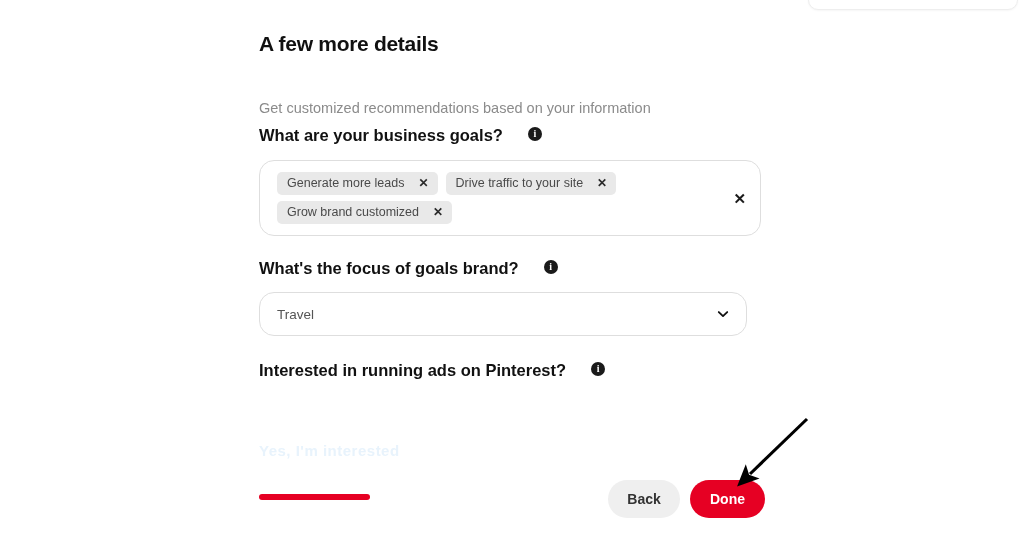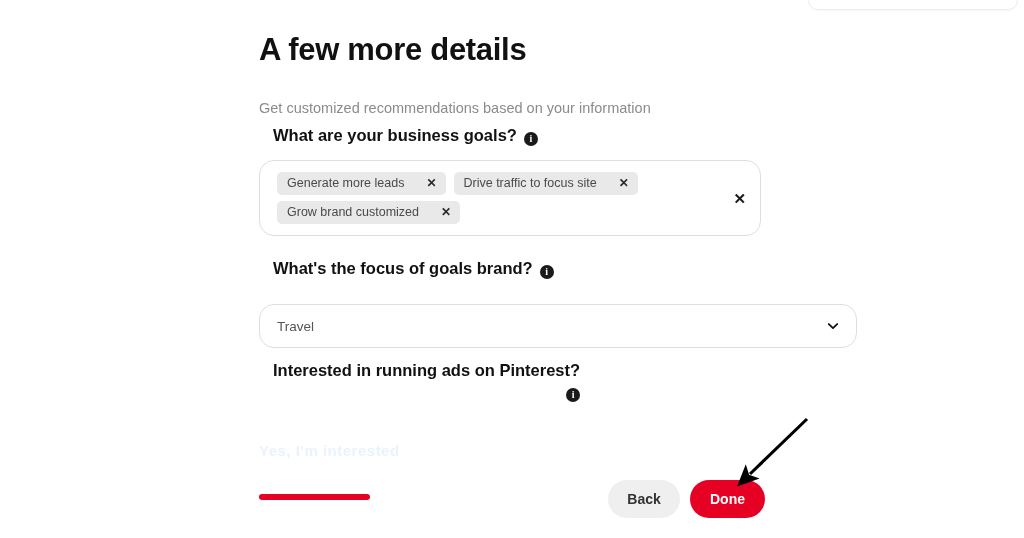--- a/index.html
+++ b/index.html
@@ -33,46 +33,46 @@
     left: 259px;
     top: 0;
     width: 504px;
     height: 538px;
   }
 
   .page-title {
     position: absolute;
     left: 0;
     top: 32px;
-    font-size: 31px;
+    font-size: 21px;
     font-weight: bold;
     color: #111111;
     letter-spacing: -0.3px;
     white-space: nowrap;
   }
 
   .page-subtitle {
     position: absolute;
     left: 0;
     top: 100px;
     font-size: 14.5px;
     color: #8b8b8b;
     white-space: nowrap;
   }
 
   .field-label {
     position: absolute;
-    left: 14px;
+    left: 0;
     font-size: 16.5px;
     font-weight: bold;
     color: #111111;
     white-space: nowrap;
     display: flex;
-    align-items: flex-end;
-    gap: 7px;
+    align-items: flex-start;
+    gap: 25px;
   }
 
   .info-icon {
     display: inline-block;
     width: 14px;
     height: 14px;
     border-radius: 50%;
     background: #1a1a1a;
     color: #ffffff;
     font-size: 10px;
@@ -99,21 +99,21 @@
   }
   .tag-area {
     width: 420px;
     display: flex;
     flex-wrap: wrap;
     gap: 6px 8px;
   }
   .tag {
     display: inline-flex;
     align-items: center;
-    gap: 22px;
+    gap: 14px;
     background: #e9e9e9;
     border-radius: 5px;
     padding: 4px 9px 5px 10px;
     font-size: 12.5px;
     color: #4a4a4a;
     white-space: nowrap;
   }
   .tag-x {
     font-size: 12px;
     font-weight: bold;
@@ -130,33 +130,32 @@
     font-weight: bold;
     color: #1a1a1a;
     line-height: 1;
     cursor: pointer;
   }
 
   
   .select-field {
     position: absolute;
     left: 0;
-    width: 598px;
+    width: 488px;
     height: 44px;
     box-sizing: border-box;
     background: #ffffff;
     border: 1px solid #dedede;
     border-radius: 15px;
     display: flex;
     align-items: center;
     padding: 0 17px;
     font-size: 13.5px;
     color: #555555;
     cursor: pointer;
-    margin-top: 12px;
   }
   .select-field.focused {
     border: 1px solid #d8d8d8;
     box-shadow: 0 0 0 3px #7fbdeb;
   }
   .chev {
     position: absolute;
     right: 16px;
     top: 50%;
     transform: translateY(-50%);
@@ -239,21 +238,21 @@
     <span class="info-icon">i</span>
   </div>
 
   <div class="multiselect">
     <div class="tag-area">
       <span class="tag">
         <span>Generate more leads</span>
         <span class="tag-x">✕</span>
       </span>
       <span class="tag">
-        <span>Drive traffic to focus site</span>
+        <span>Drive traffic to your site</span>
         <span class="tag-x">✕</span>
       </span>
       <span class="tag">
         <span>Grow brand customized</span>
         <span class="tag-x">✕</span>
       </span>
     </div>
     <span class="clear-all">✕</span>
   </div>
 
@@ -262,21 +261,21 @@
     <span class="info-icon">i</span>
   </div>
 
   <div class="select-field" style="top:292px;">
     <span>Travel</span>
     <svg class="chev" viewBox="0 0 16 16">
       <path d="M3.2 5.8 L8 10.4 L12.8 5.8" fill="none" stroke="#111111" stroke-width="2.1" stroke-linecap="round" stroke-linejoin="round"></path>
     </svg>
   </div>
 
-  <div class="field-label" style="top:361px;flex-direction:column;">
+  <div class="field-label" style="top:361px;">
     <span>Interested in running ads on Pinterest?</span>
     <span class="info-icon">i</span>
   </div>
 
 
   <div class="ghost-text">Yes, I'm interested</div>
 
   <div class="progress-bar"></div>
 
   <button class="btn btn-back">Back</button>

